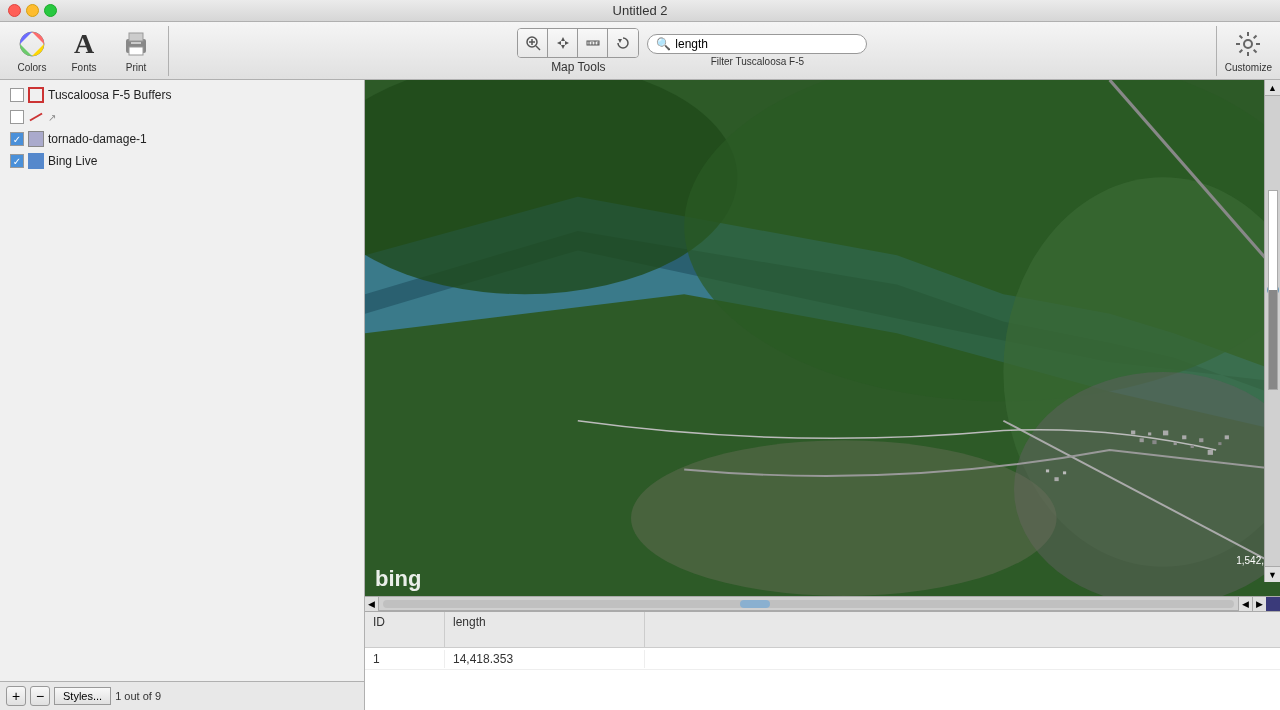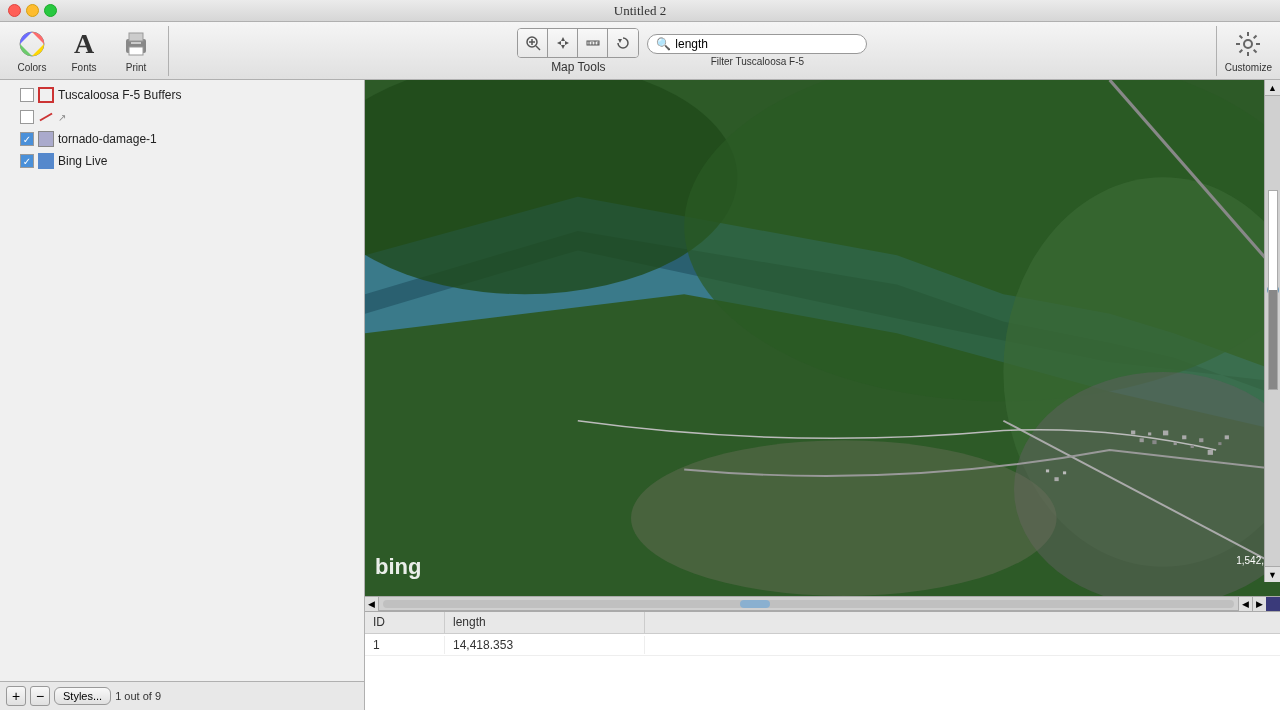--- a/index.html
+++ b/index.html
@@ -22,21 +22,21 @@
       gap: 5px;
       align-items: center;
     }
     .tb-btn {
       width: 13px; height: 13px; border-radius: 50%; border: 1px solid rgba(0,0,0,0.3);
       cursor: pointer;
     }
     .tb-close { background: #ff5f57; border-color: #e0443e; }
     .tb-min { background: #febc2e; border-color: #d4a012; }
     .tb-max { background: #28c840; border-color: #1aab29; }
-    .titlebar-title { font-size: 13px; font-weight: 500; color: #333; font-family: Liberation Serif, serif; }
+    .titlebar-title { font-size: 13px; font-weight: 500; color: #333; }
 
     
     .toolbar {
       height: 58px;
       background: linear-gradient(to bottom, #f5f5f5, #e0e0e0);
       border-bottom: 1px solid #b0b0b0;
       display: flex;
       align-items: center;
       padding: 0 8px;
       gap: 4px;
@@ -140,21 +140,21 @@
       display: flex;
       flex-direction: column;
     }
     .layer-list {
       flex: 1;
       padding: 4px 0;
     }
     .layer-item {
       display: flex;
       align-items: center;
-      padding: 3px 20px;
+      padding: 3px 10px;
       gap: 4px;
       cursor: pointer;
     }
     .layer-checkbox {
       width: 14px; height: 14px;
       border: 1px solid #999;
       background: white;
       display: flex; align-items: center; justify-content: center;
       font-size: 10px;
       flex-shrink: 0;
@@ -208,21 +208,21 @@
       background: linear-gradient(to bottom, #f8f8f8, #e0e0e0);
       border-radius: 3px;
       display: flex; align-items: center; justify-content: center;
       font-size: 14px;
       cursor: pointer;
     }
     .sidebar-styles-btn {
       padding: 2px 8px;
       border: 1px solid #999;
       background: linear-gradient(to bottom, #f8f8f8, #e0e0e0);
-      border-radius: 6px;
+      border-radius: 0;
       font-size: 11px;
       cursor: pointer;
     }
     .sidebar-count {
       font-size: 11px; color: #333;
     }
 
     
     .map-area {
       flex: 1;
@@ -246,42 +246,42 @@
         radial-gradient(ellipse at 60% 20%, #2d5a27 0%, transparent 40%),
         radial-gradient(ellipse at 80% 60%, #3a6b3a 0%, transparent 45%),
         radial-gradient(ellipse at 40% 70%, #4a7a4a 0%, transparent 35%),
         linear-gradient(135deg, #1a2a1a 0%, #2a4a2a 30%, #3a6a3a 60%, #2a4a2a 100%);
       position: relative;
     }
 
     
     .bing-watermark {
       position: absolute;
-      bottom: 16px;
+      bottom: 4px;
       left: 10px;
       font-size: 22px;
       font-weight: bold;
       color: white;
       font-family: 'Segoe UI', sans-serif;
       opacity: 0.9;
     }
 
     
     .table-area {
       height: 100px;
       background: white;
       border-top: 2px solid #aaa;
       display: flex;
       flex-direction: column;
     }
     .table-header {
       display: flex;
       background: #e8e8e8;
       border-bottom: 1px solid #ccc;
-      height: 22px;
+      height: 36px;
     }
     .table-col-header {
       padding: 3px 8px;
       font-size: 12px;
       font-weight: 500;
       color: #333;
       border-right: 1px solid #ccc;
       min-width: 80px;
     }
     .table-col-length { min-width: 200px; }

